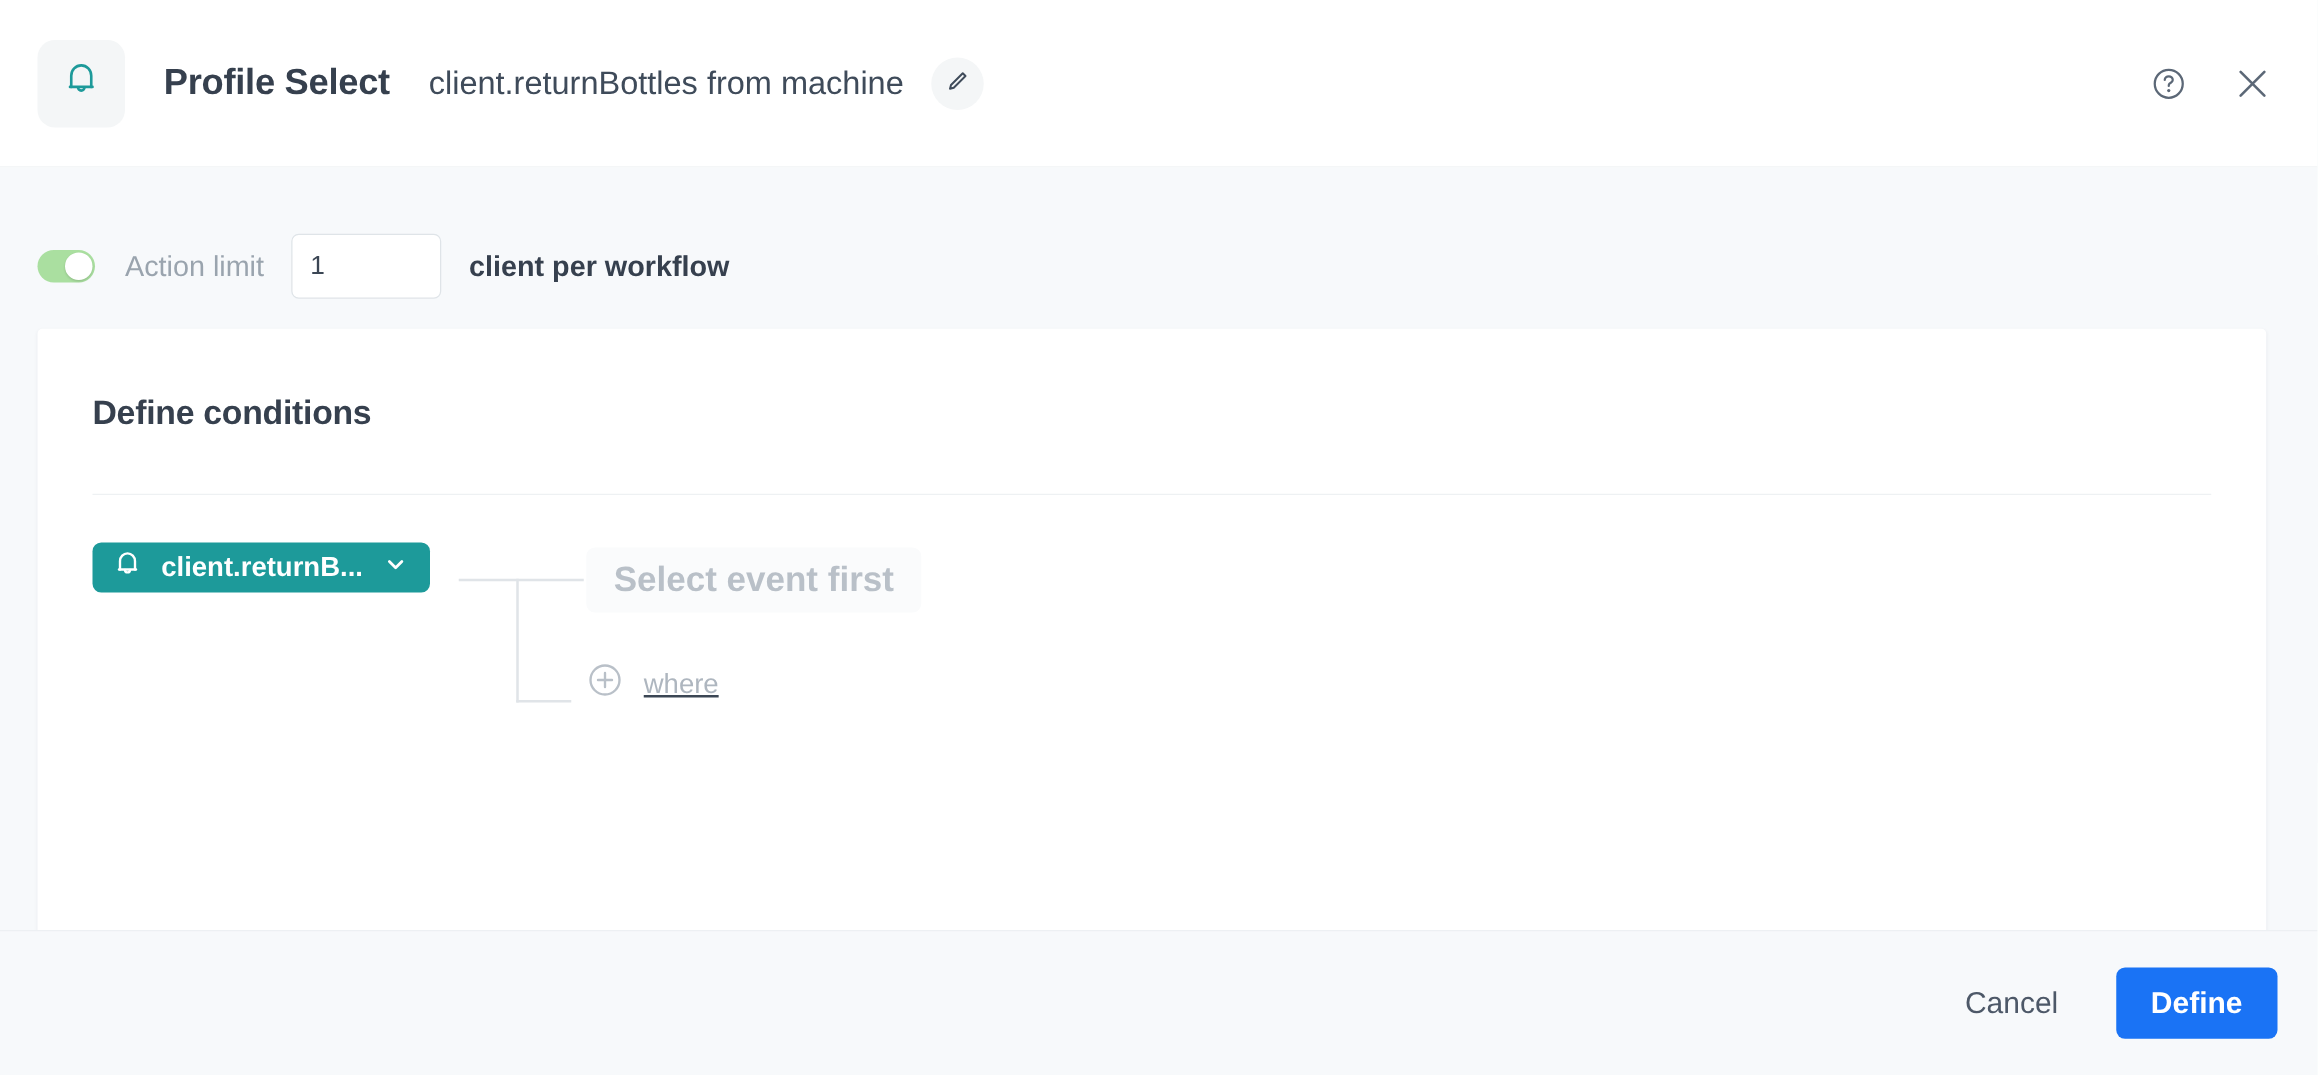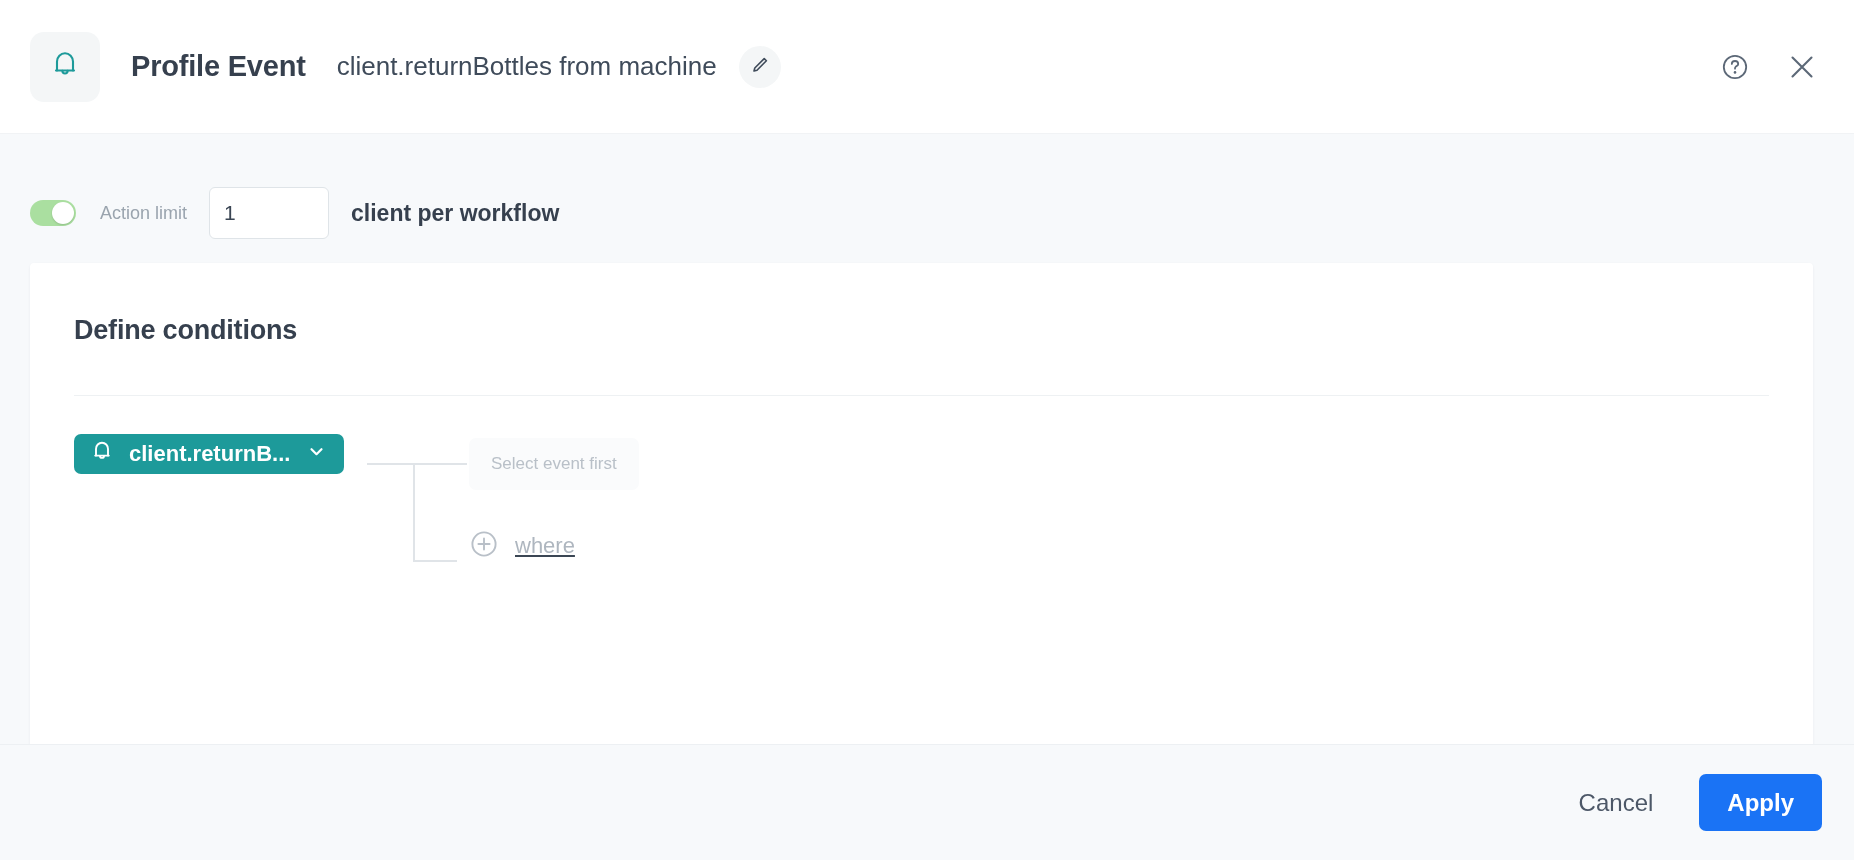--- a/index.html
+++ b/index.html
@@ -136,21 +136,21 @@
     top: 2px;
     left: 22px;
     width: 22px;
     height: 22px;
     border-radius: 50%;
     background: #ffffff;
     box-shadow: 0 1px 2px rgba(0,0,0,0.15);
   }
 
   .limit-label {
-    font-size: 18px;
+    font-size: 23px;
     color: #9aa4ae;
     margin-left: 24px;
     white-space: nowrap;
   }
 
   .limit-input {
     width: 120px;
     height: 52px;
     margin-left: 22px;
     border: 1px solid #dfe4e8;
@@ -228,23 +228,24 @@
     position: absolute;
     left: 439px;
     top: 42px;
     height: 52px;
     display: flex;
     align-items: center;
     padding: 0 22px;
     background: #fafbfc;
     border-radius: 7px;
     color: #b9c0c8;
-    font-size: 17px;
+    font-size: 28px;
     cursor: default;
     white-space: nowrap;
+    font-weight: bold;
   }
 
   .where-row {
     position: absolute;
     left: 440px;
     top: 134px;
     display: flex;
     align-items: center;
     gap: 17px;
     cursor: pointer;
@@ -313,21 +314,21 @@
       <span>
         <svg width="26" height="30" viewBox="0 0 26 30" fill="none">
           <path d="M5 20.5V11.6C5 7.0 8.6 3.3 13 3.3C17.4 3.3 21 7.0 21 11.6V20.5" stroke="#1d9a9a" stroke-width="2.1" stroke-linecap="round"></path>
           <path d="M4 20.5H22" stroke="#1d9a9a" stroke-width="2.1" stroke-linecap="round"></path>
           <path d="M10.4 20.8C10.4 22.3 11.5 23.5 13 23.5C14.5 23.5 15.6 22.3 15.6 20.8" stroke="#1d9a9a" stroke-width="2.1" stroke-linecap="round"></path>
         </svg>
       </span>
     </div>
 
     <div class="header-titles">
-      <span class="header-kind">Profile Event</span>
+      <span class="header-kind">Profile Select</span>
       <span class="header-name">client.returnBottles from machine</span>
       <button class="edit-btn">
         <span>
           <svg width="18" height="18" viewBox="0 0 18 18" fill="none">
             <path d="M13.2 2.6L15.4 4.8L6.0 14.2L3.0 15.0L3.8 12.0L13.2 2.6Z" stroke="#3f4b5a" stroke-width="1.6" stroke-linejoin="round"></path>
           </svg>
         </span>
       </button>
     </div>
 
@@ -408,16 +409,16 @@
           </span>
           <span class="where-label">where</span>
         </div>
 
       </div>
     </div>
   </div>
 
   <div class="footer">
     <button class="btn-cancel">Cancel</button>
-    <button class="btn-apply">Apply</button>
+    <button class="btn-apply">Define</button>
   </div>
 
 </div>
 
 </body></html>

